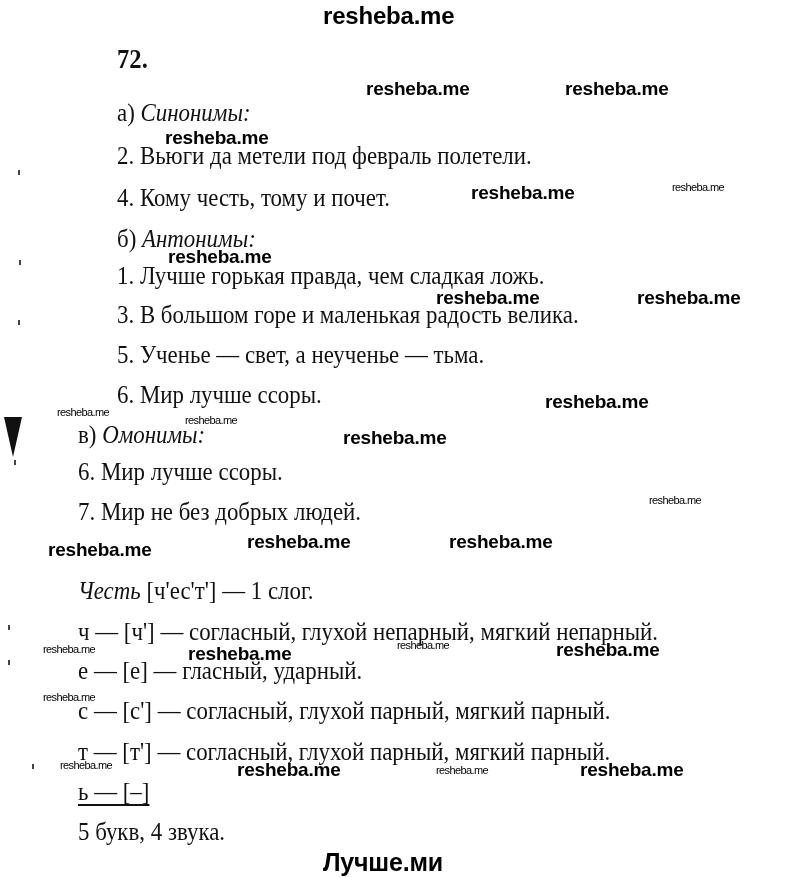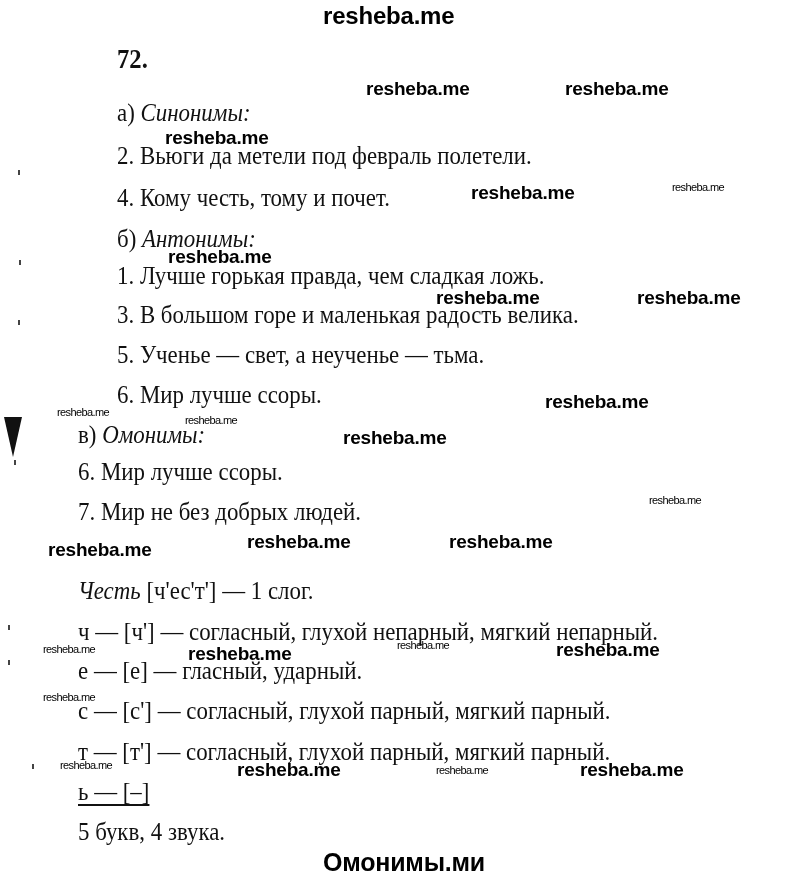--- a/index.html
+++ b/index.html
@@ -71,21 +71,21 @@
   <span class="it">Честь</span>
   <span>[ч'ес'т'] — 1 слог.</span>
 </div>
 <div class="line" style="left:78px; top:617px;">ч — [ч'] — согласный, глухой непарный, мягкий непарный.</div>
 <div class="line" style="left:78px; top:656px;">е — [е] — гласный, ударный.</div>
 <div class="line" style="left:78px; top:696px;">с — [с'] — согласный, глухой парный, мягкий парный.</div>
 <div class="line" style="left:78px; top:737px;">т — [т'] — согласный, глухой парный, мягкий парный.</div>
 <div class="line ul" style="left:78px; top:777px;">ь — [–]</div>
 <div class="line" style="left:78px; top:817px;">5 букв, 4 звука.</div>
 
-<div class="wm footer" style="left:323px; top:848px;">Омонимы.ми</div>
+<div class="wm footer" style="left:323px; top:848px;">Лучше.ми</div>
 
 <div class="wm big" style="left:366px; top:78px;">resheba.me</div>
 <div class="wm big" style="left:565px; top:78px;">resheba.me</div>
 <div class="wm big" style="left:165px; top:127px;">resheba.me</div>
 <div class="wm big" style="left:471px; top:182px;">resheba.me</div>
 <div class="wm big" style="left:168px; top:246px;">resheba.me</div>
 <div class="wm big" style="left:436px; top:287px;">resheba.me</div>
 <div class="wm big" style="left:637px; top:287px;">resheba.me</div>
 <div class="wm big" style="left:545px; top:391px;">resheba.me</div>
 <div class="wm big" style="left:343px; top:427px;">resheba.me</div>

